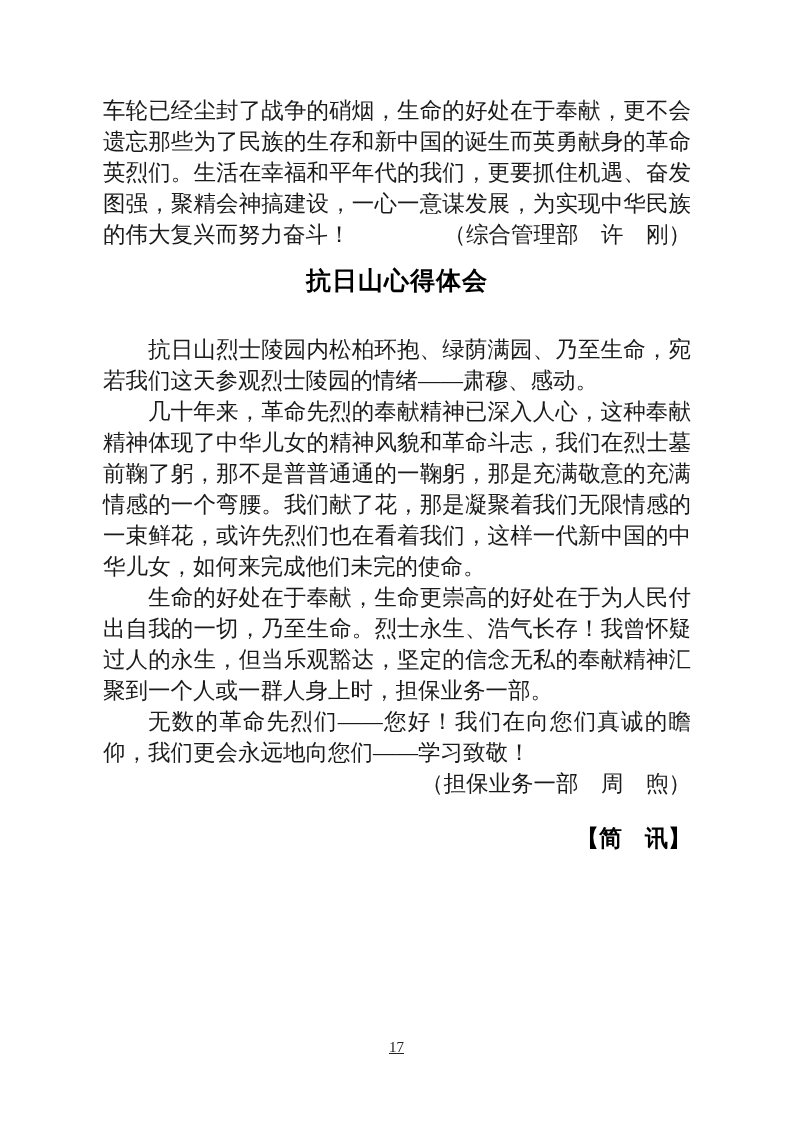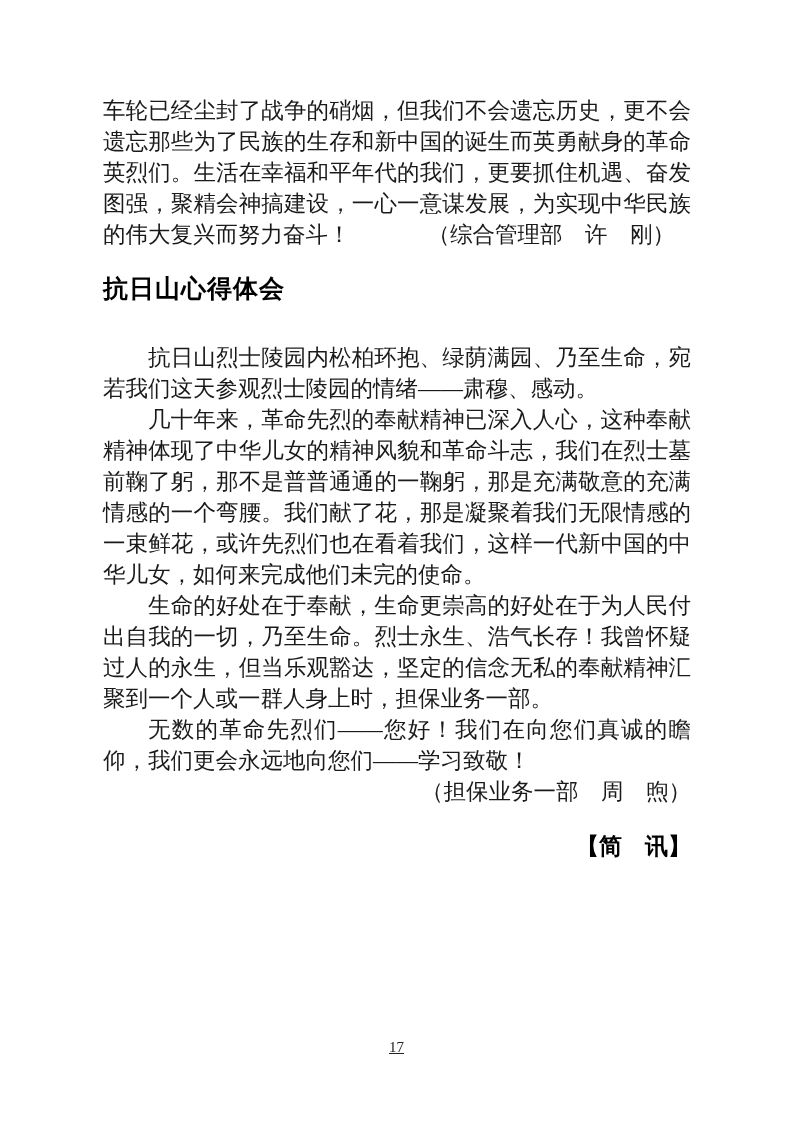--- a/index.html
+++ b/index.html
@@ -31,32 +31,33 @@
     text-indent: 2em;
   }
   .content p.no-indent {
     text-indent: 0;
   }
   .para-rel {
     position: relative;
   }
   .attr-abs {
     position: absolute;
-    right: 16px;
+    right: 0;
     bottom: 0;
     white-space: nowrap;
   }
   .article-title {
     font-family: "Liberation Sans", sans-serif;
     font-weight: bold;
     font-size: 25px;
     line-height: 36px;
+    text-align: center;
     text-indent: 0;
     letter-spacing: 1px;
-    margin: 20px 0 36px 0;
+    margin: 12px 0 36px 0;
     color: #000000;
   }
   .attr-line {
     text-align: right;
     text-indent: 0 !important;
   }
   .briefs-header {
     font-family: "Liberation Sans", sans-serif;
     font-weight: bold;
     font-size: 23px;
@@ -78,21 +79,21 @@
     text-decoration: underline;
   }
 </style>
 </head>
 <body>
 
 <div class="page">
   <div class="content">
 
     <div class="para-rel">
-      <p class="no-indent">车轮已经尘封了战争的硝烟，但我们不会遗忘历史，更不会遗忘那些为了民族的生存和新中国的诞生而英勇献身的革命英烈们。生活在幸福和平年代的我们，更要抓住机遇、奋发图强，聚精会神搞建设，一心一意谋发展，为实现中华民族的伟大复兴而努力奋斗！</p>
+      <p class="no-indent">车轮已经尘封了战争的硝烟，生命的好处在于奉献，更不会遗忘那些为了民族的生存和新中国的诞生而英勇献身的革命英烈们。生活在幸福和平年代的我们，更要抓住机遇、奋发图强，聚精会神搞建设，一心一意谋发展，为实现中华民族的伟大复兴而努力奋斗！</p>
       <span class="attr-abs">（综合管理部　许　刚）</span>
     </div>
 
     <h1 class="article-title">抗日山心得体会</h1>
 
     <p>抗日山烈士陵园内松柏环抱、绿荫满园、乃至生命，宛若我们这天参观烈士陵园的情绪——肃穆、感动。</p>
     <p>几十年来，革命先烈的奉献精神已深入人心，这种奉献精神体现了中华儿女的精神风貌和革命斗志，我们在烈士墓前鞠了躬，那不是普普通通的一鞠躬，那是充满敬意的充满情感的一个弯腰。我们献了花，那是凝聚着我们无限情感的一束鲜花，或许先烈们也在看着我们，这样一代新中国的中华儿女，如何来完成他们未完的使命。</p>
     <p>生命的好处在于奉献，生命更崇高的好处在于为人民付出自我的一切，乃至生命。烈士永生、浩气长存！我曾怀疑过人的永生，但当乐观豁达，坚定的信念无私的奉献精神汇聚到一个人或一群人身上时，担保业务一部。</p>
     <p>无数的革命先烈们——您好！我们在向您们真诚的瞻仰，我们更会永远地向您们——学习致敬！</p>
 

